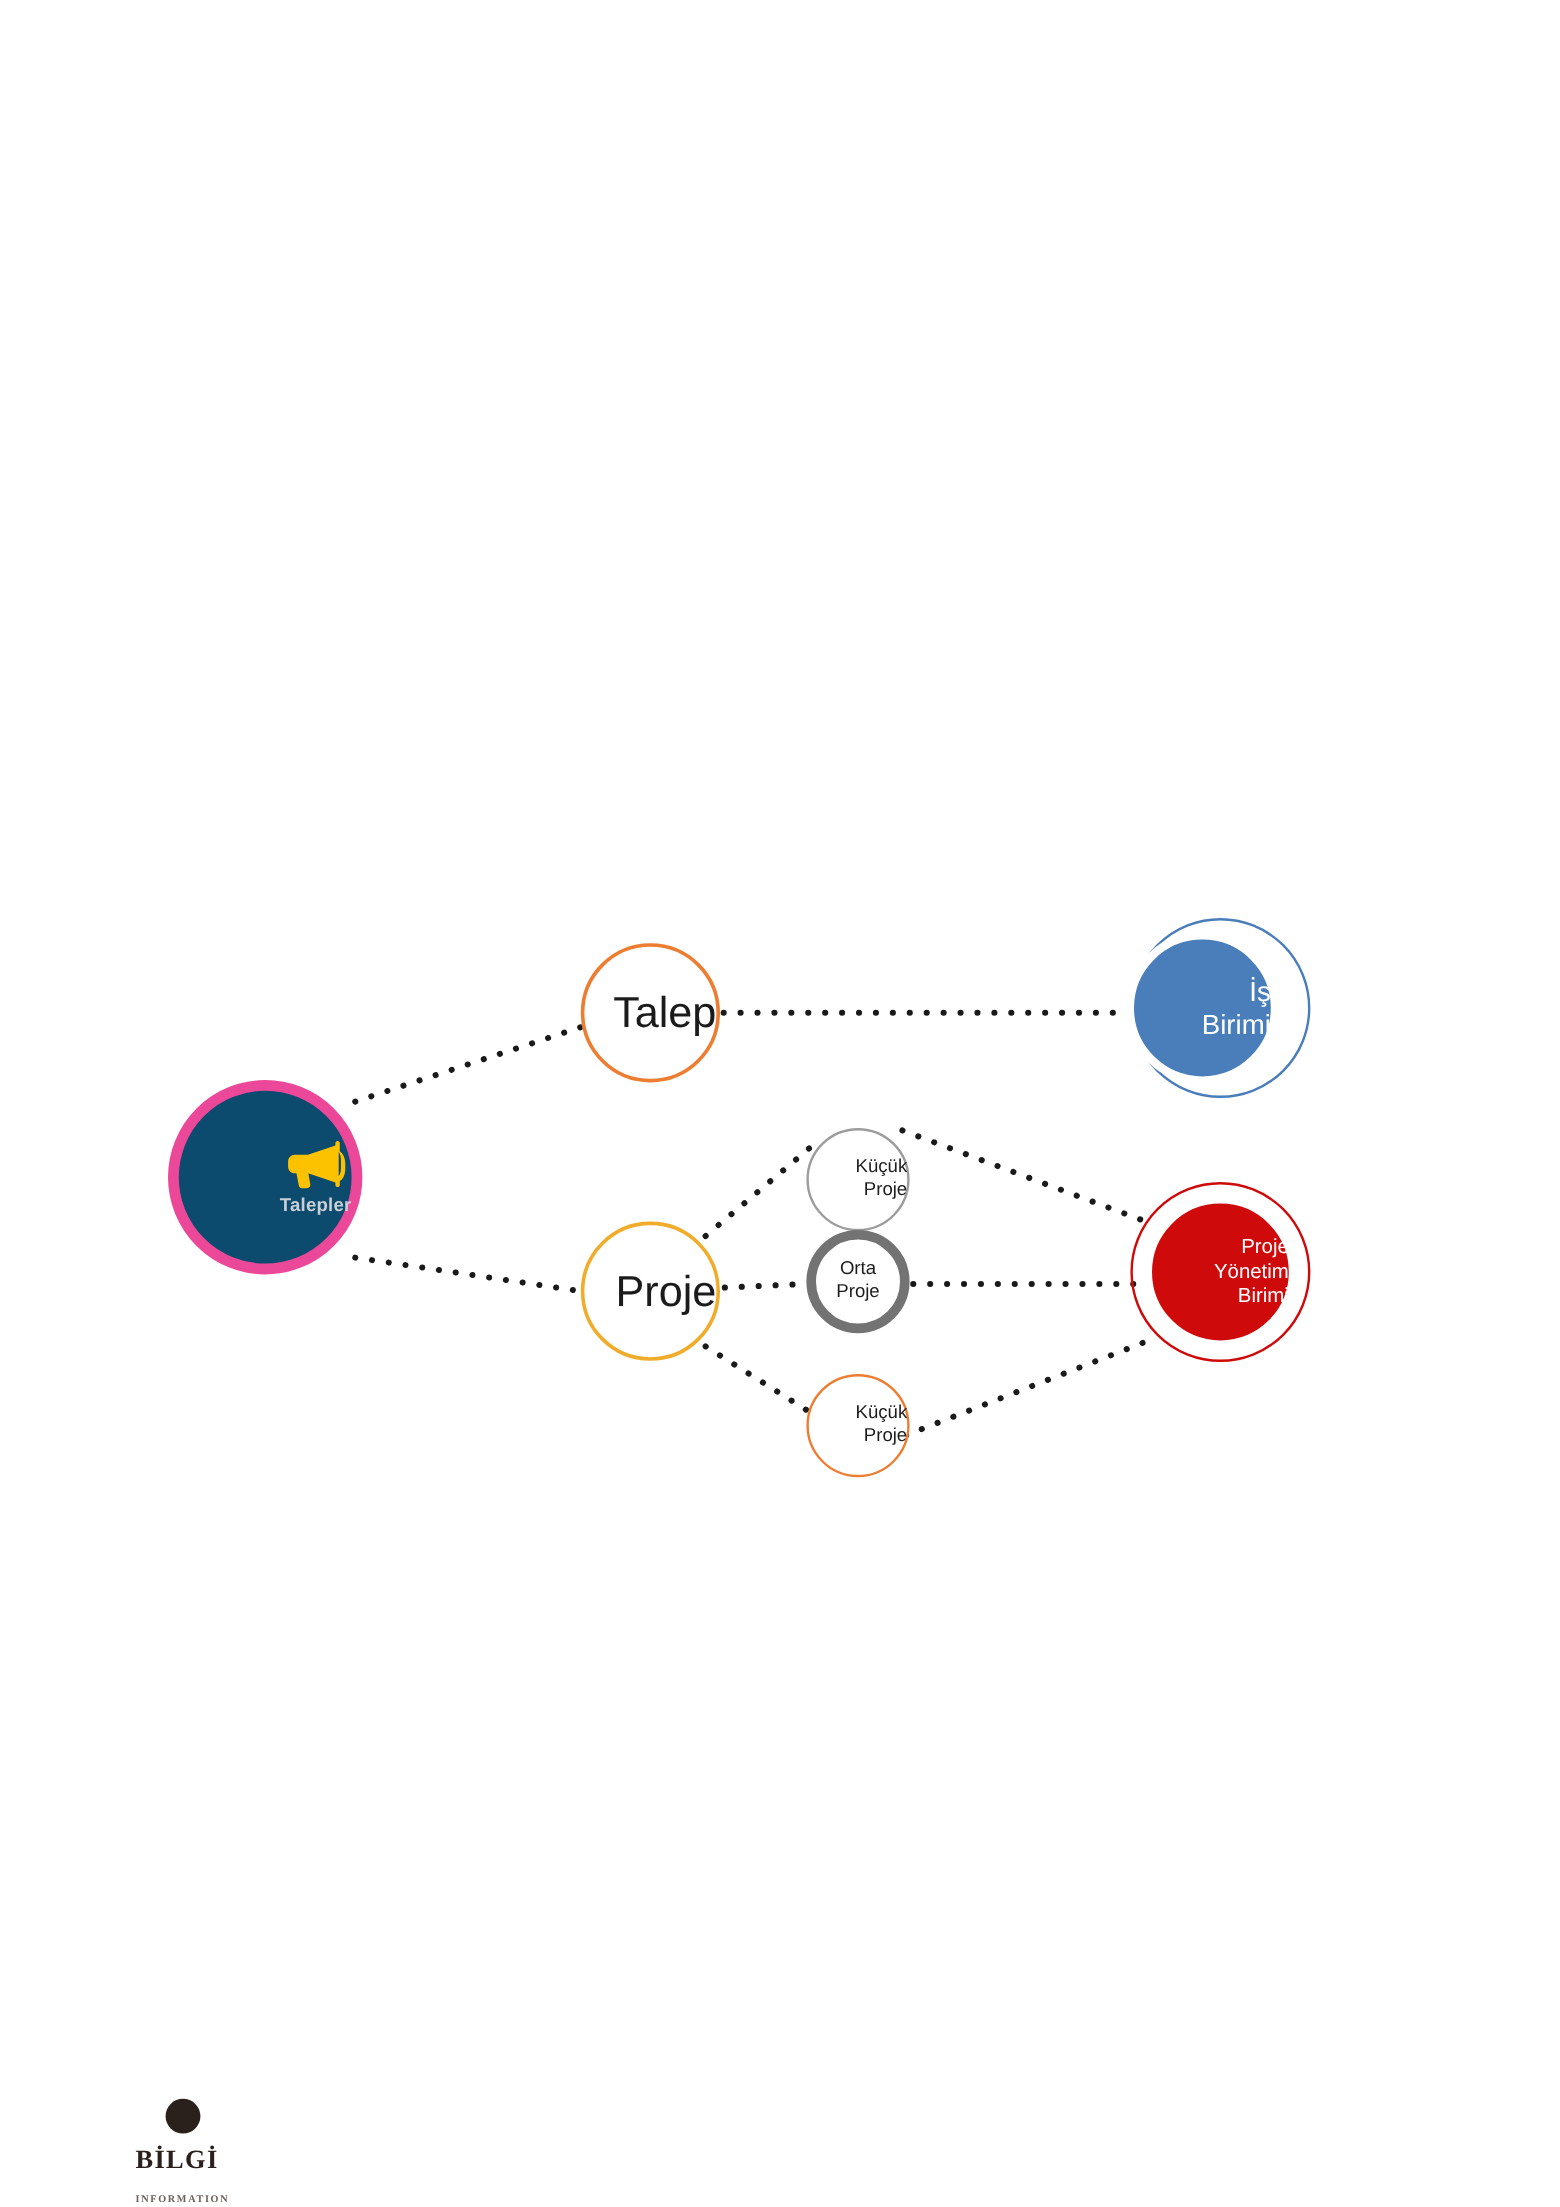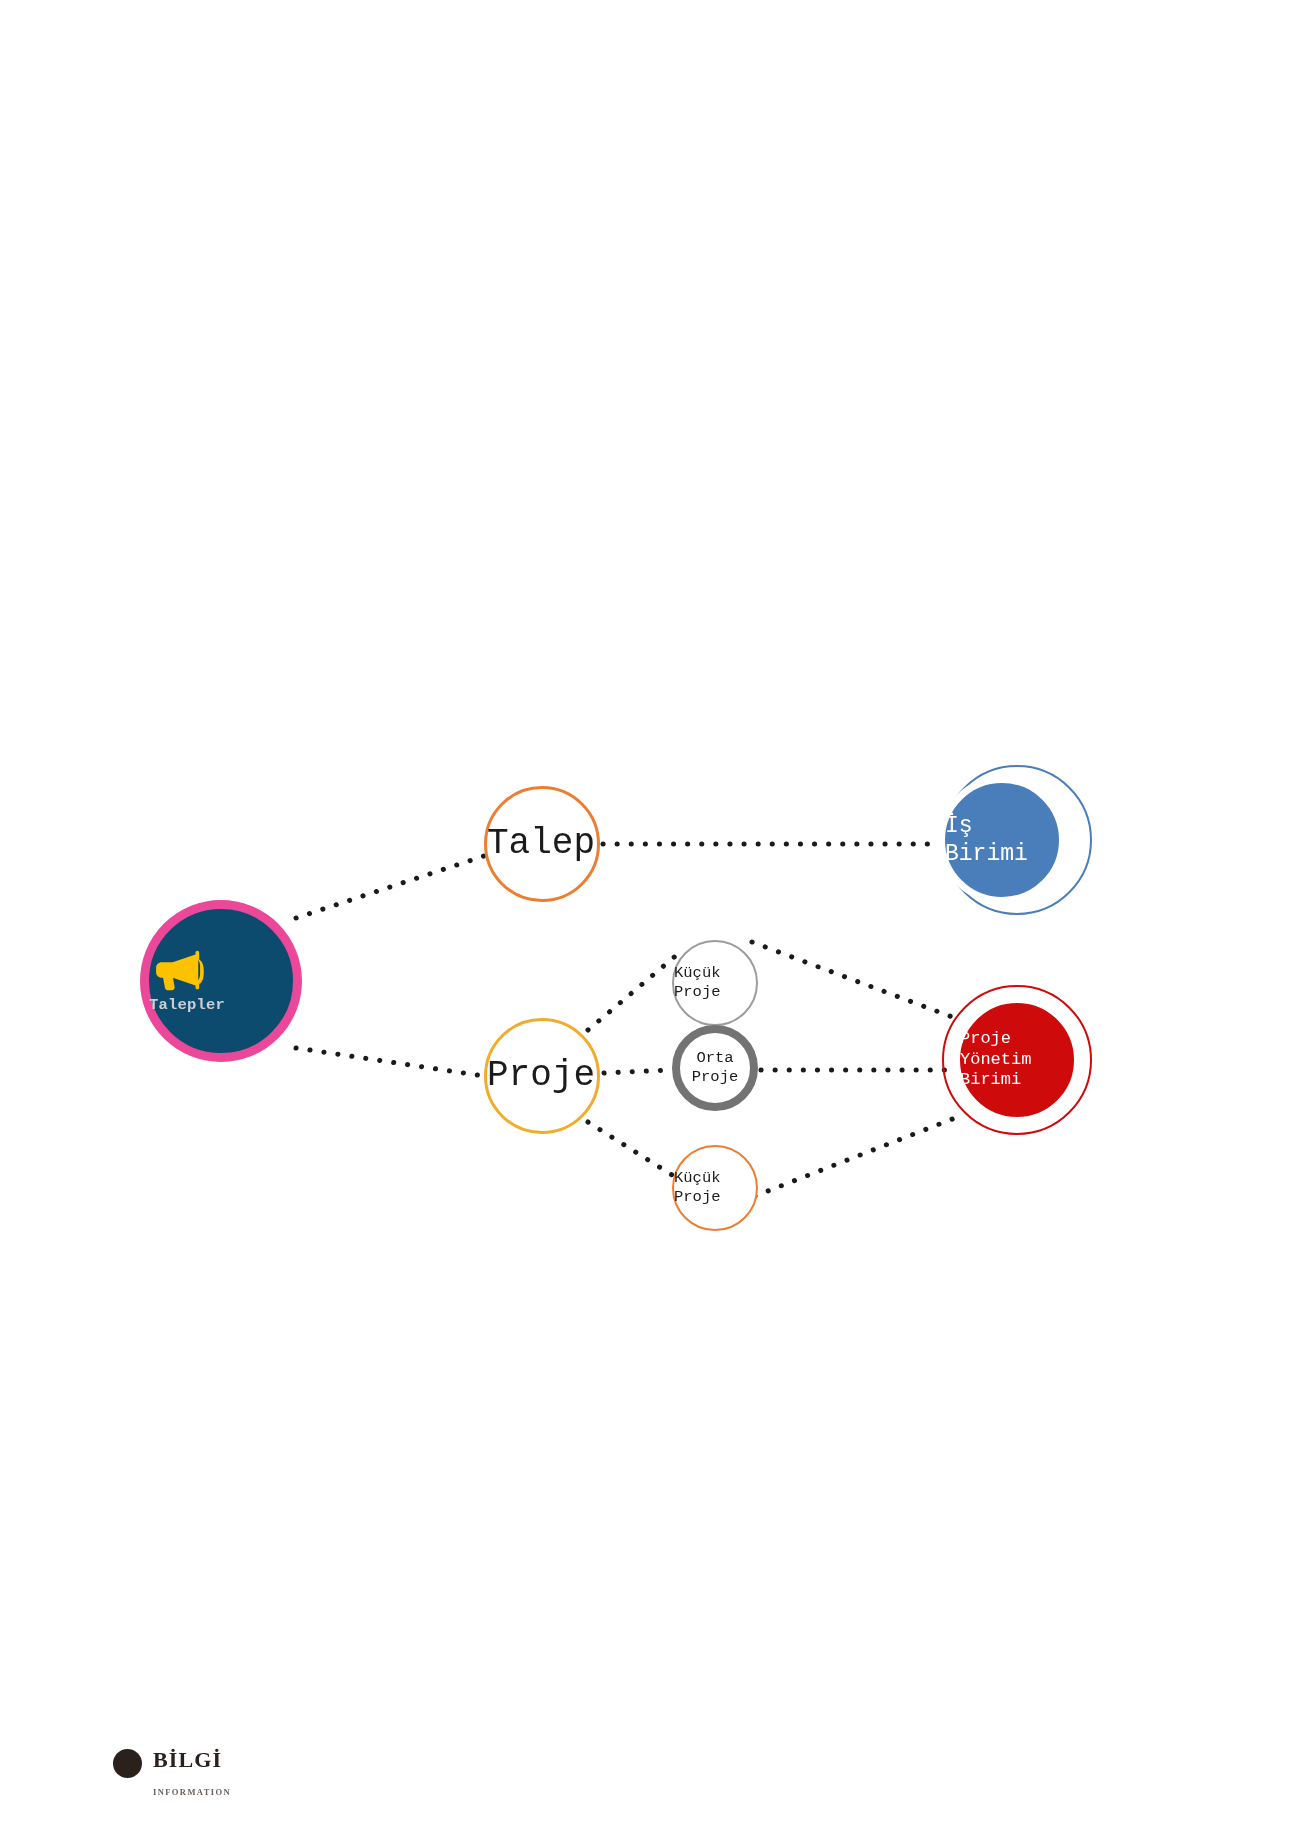--- a/index.html
+++ b/index.html
@@ -19,25 +19,24 @@
     left: 0; top: 0;
     width: 1300px;
     height: 1839px;
   }
   .node {
     position: absolute;
     border-radius: 50%;
     box-sizing: border-box;
     display: flex;
     flex-direction: column;
-    align-items: flex-start;
+    align-items: flex-end;
     justify-content: center;
     text-align: center;
     line-height: 1.22;
-    font-family: Liberation Mono, monospace;
   }
 
   
   #node-talepler {
     left: 140px; top: 900px;
     width: 162px; height: 162px;
     background: #0c4a6e;
     border: 9px solid #ec4899;
     color: #c9cfd6;
   }
@@ -124,21 +123,23 @@
     color: #ffffff;
     font-size: 17px;
     border: 7px solid #ffffff;
   }
 
   
   #logo {
     position: absolute;
     left: 113px; top: 1749px;
     display: flex;
+    align-items: center;
     gap: 11px;
+    flex-direction: column;
   }
   #logo .logo-dot {
     width: 29px; height: 29px;
     border-radius: 50%;
     background: #2b211c;
   }
   #logo .logo-text {
     display: flex;
     flex-direction: column;
     line-height: 1;

